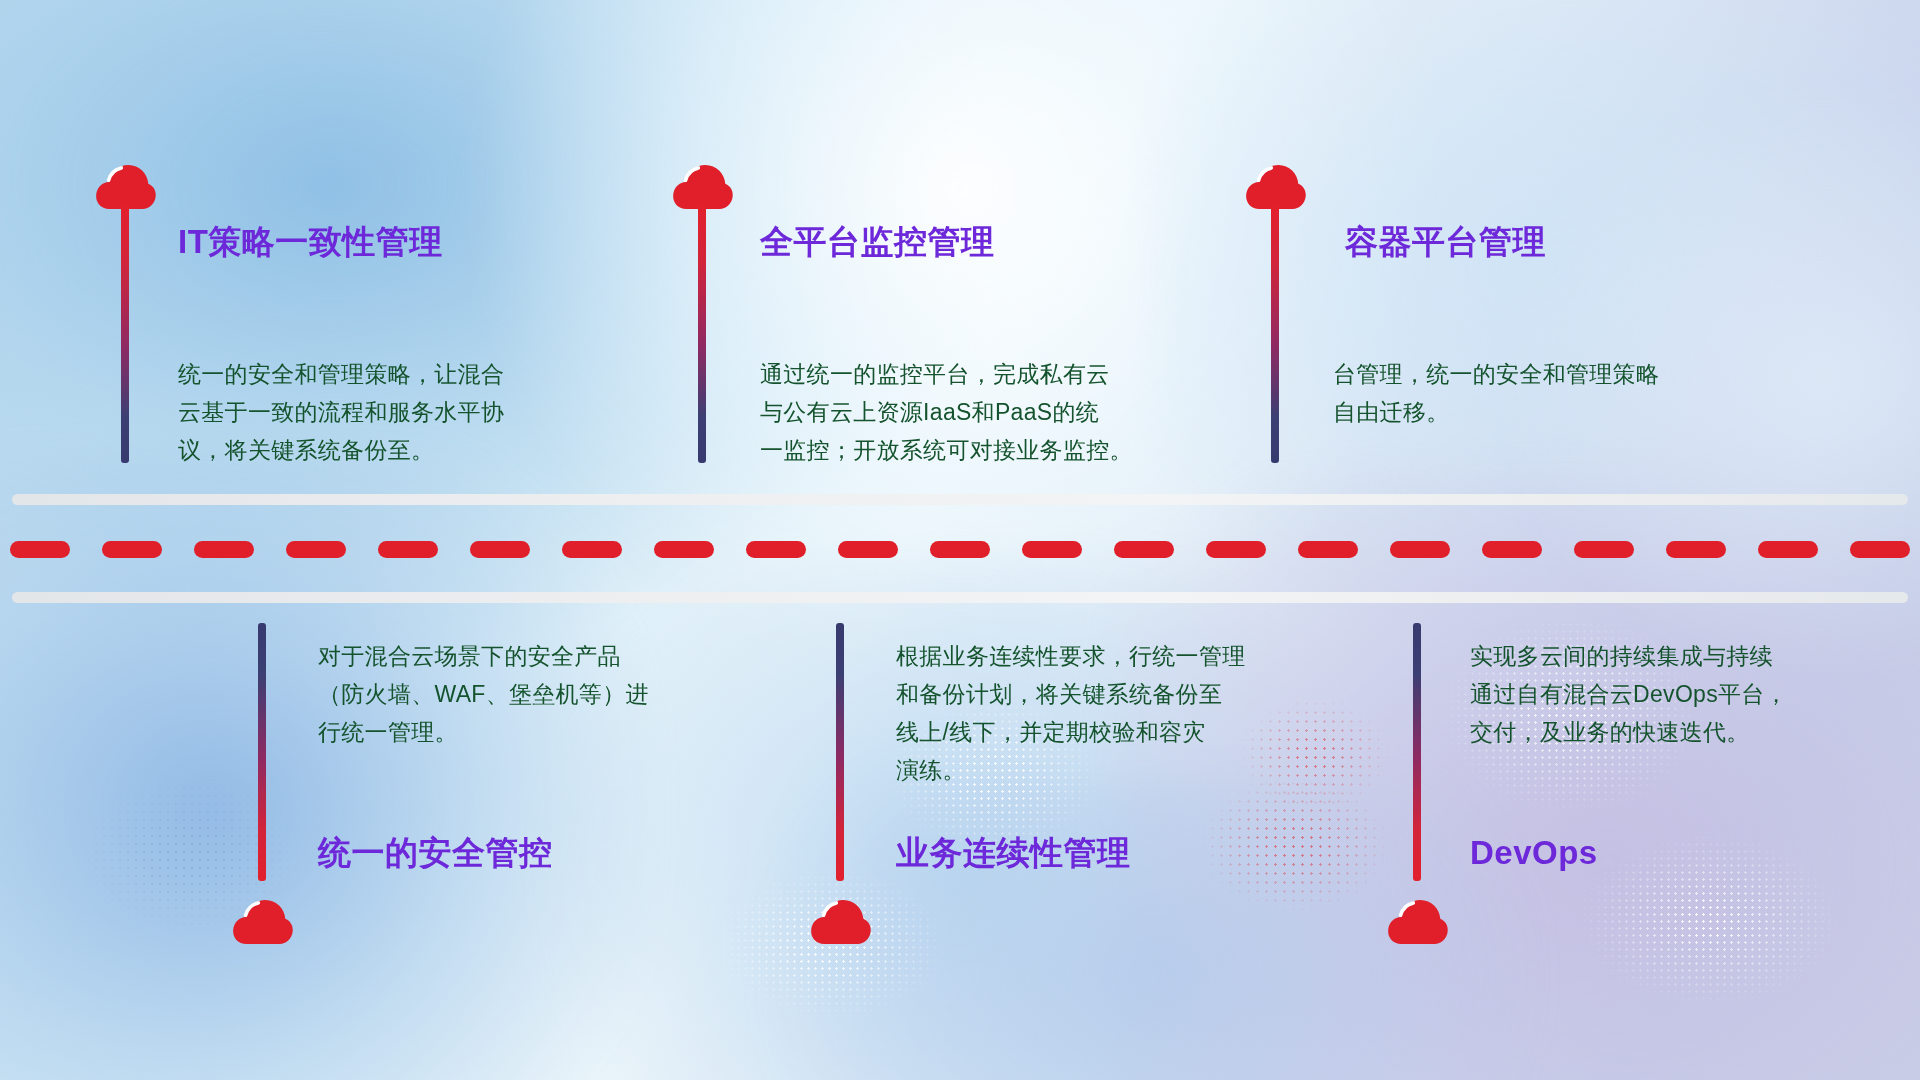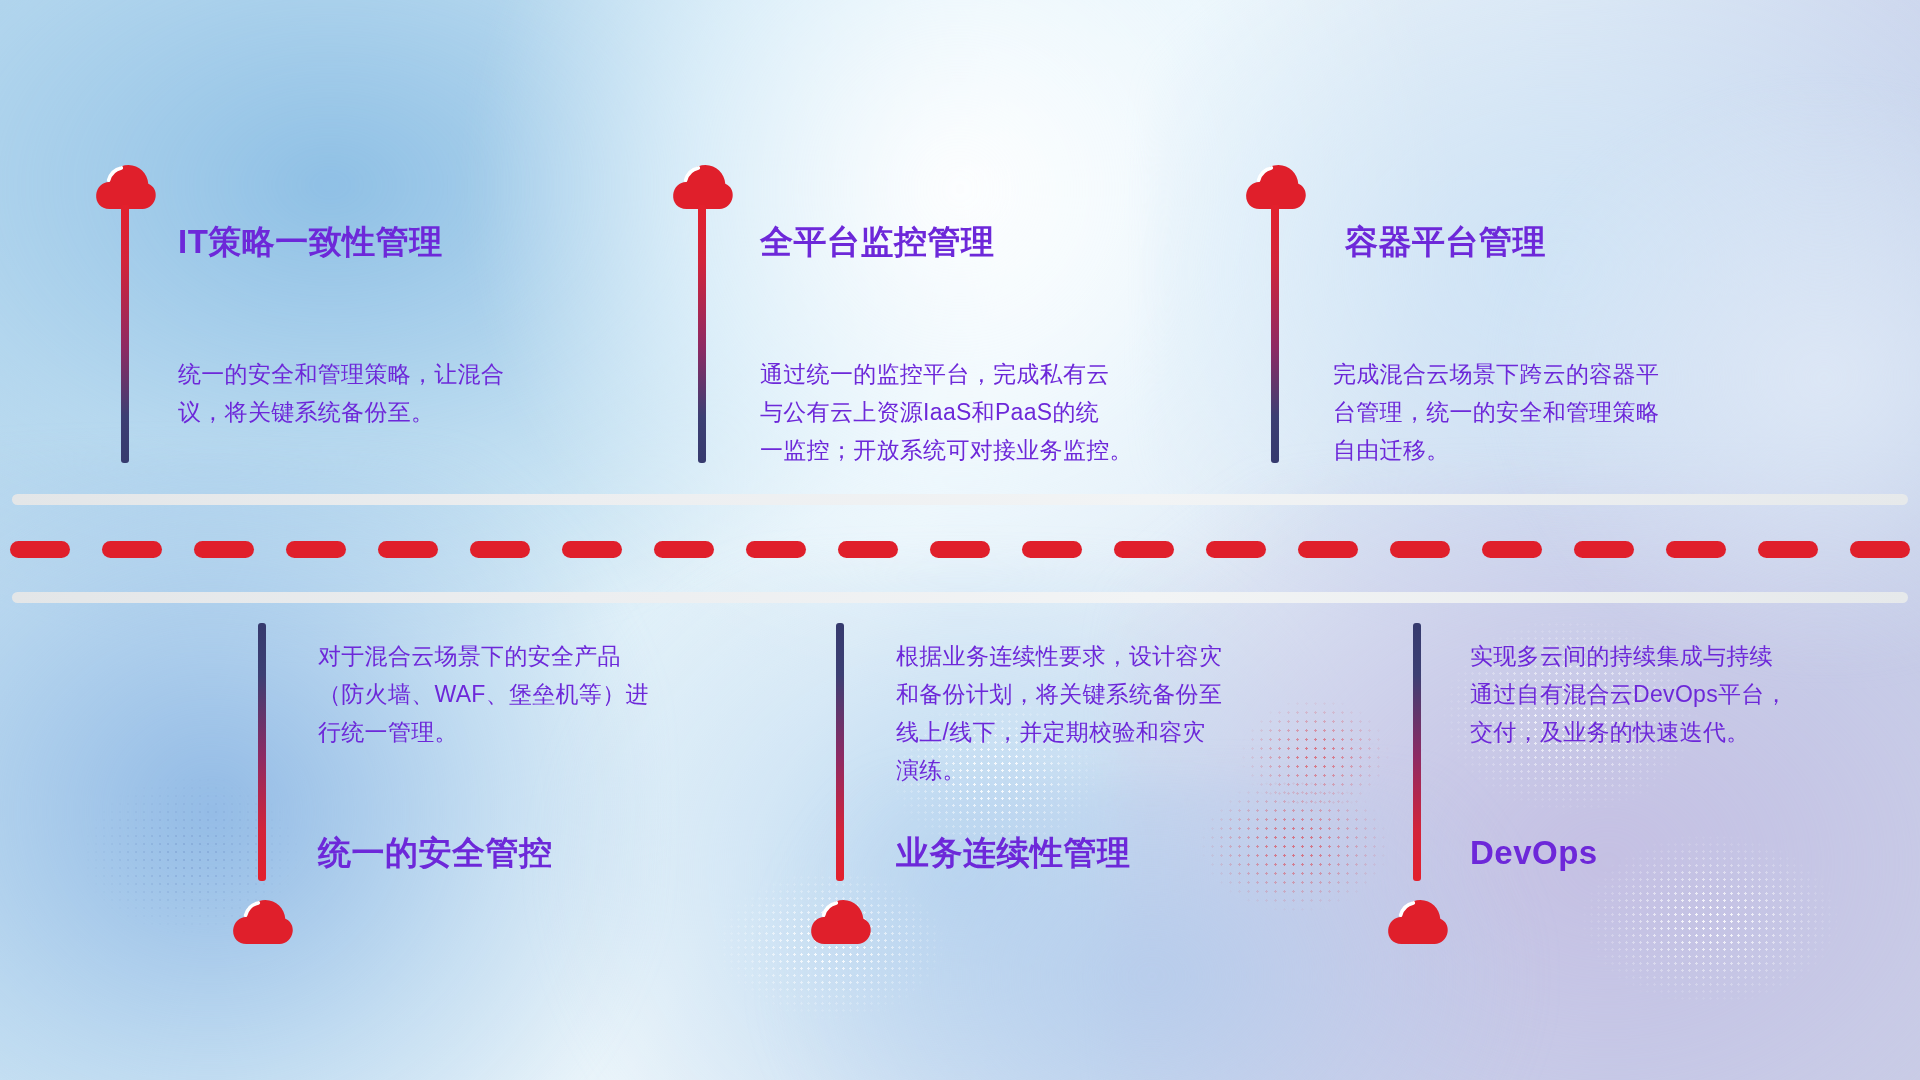--- a/index.html
+++ b/index.html
@@ -82,21 +82,21 @@
   .col{position:absolute;}
 
   .cloud{position:absolute;width:62px;height:50px;}
 
   .stem{position:absolute;width:8px;border-radius:3px;}
   .stem.down{background:linear-gradient(180deg,#e3202c 0%,#d2243a 22%,#8e2a63 55%,#3c3f73 82%,#363a6e 100%);}
   .stem.up{background:linear-gradient(180deg,#363a6e 0%,#3c3f73 20%,#8e2a63 52%,#d2243a 80%,#e3202c 100%);}
 
   .heading{position:absolute;font-size:33px;font-weight:700;color:#6d28d9;
     letter-spacing:.5px;white-space:nowrap;line-height:1;}
-  .body{position:absolute;font-size:23px;line-height:38px;color:#6d28d9;
+  .body{position:absolute;font-size:23px;line-height:38px;color:#14532d;
     font-weight:400;letter-spacing:.3px;}
   .body p{margin:0;white-space:nowrap;}
 </style>
 </head>
 <body>
 
 <div class="stage">
 
   <div class="bg-base"></div>
   <div class="bg-glow-a"></div>
@@ -120,20 +120,21 @@
     <svg class="cloud" style="left:95px;top:160px;" viewBox="0 0 62 50">
       <path d="M14.5 49 C5.5 49 0.5 42.5 1.2 34.5 C1.9 26.8 8.2 21.6 14.4 21.9
                C15.6 12.2 23.7 5 33.4 5 C44.2 5 52.6 13.3 53.3 23.7
                C58.6 25.8 61.5 31.2 60.6 37 C59.6 43.8 54.2 49 47.6 49 Z" fill="#e01f2b"></path>
       <path d="M13.6 20.2 C15.4 13.8 20.3 9.2 26.3 7.9" stroke="#ffffff" stroke-width="3.6" stroke-linecap="round" fill="none"></path>
     </svg>
     <div class="stem down" style="left:121px;top:205px;height:258px;"></div>
     <div class="heading" style="left:178px;top:225px;">IT策略一致性管理</div>
     <div class="body" style="left:178px;top:355px;">
       <p>统一的安全和管理策略，让混合</p>
+      <p>云基于一致的流程和服务水平协</p>
       <p>议，将关键系统备份至。</p>
     </div>
   </div>
 
   <div class="col">
     <svg class="cloud" style="left:672px;top:160px;" viewBox="0 0 62 50">
       <path d="M14.5 49 C5.5 49 0.5 42.5 1.2 34.5 C1.9 26.8 8.2 21.6 14.4 21.9
                C15.6 12.2 23.7 5 33.4 5 C44.2 5 52.6 13.3 53.3 23.7
                C58.6 25.8 61.5 31.2 60.6 37 C59.6 43.8 54.2 49 47.6 49 Z" fill="#e01f2b"></path>
       <path d="M13.6 20.2 C15.4 13.8 20.3 9.2 26.3 7.9" stroke="#ffffff" stroke-width="3.6" stroke-linecap="round" fill="none"></path>
@@ -150,21 +151,20 @@
   <div class="col">
     <svg class="cloud" style="left:1245px;top:160px;" viewBox="0 0 62 50">
       <path d="M14.5 49 C5.5 49 0.5 42.5 1.2 34.5 C1.9 26.8 8.2 21.6 14.4 21.9
                C15.6 12.2 23.7 5 33.4 5 C44.2 5 52.6 13.3 53.3 23.7
                C58.6 25.8 61.5 31.2 60.6 37 C59.6 43.8 54.2 49 47.6 49 Z" fill="#e01f2b"></path>
       <path d="M13.6 20.2 C15.4 13.8 20.3 9.2 26.3 7.9" stroke="#ffffff" stroke-width="3.6" stroke-linecap="round" fill="none"></path>
     </svg>
     <div class="stem down" style="left:1271px;top:205px;height:258px;"></div>
     <div class="heading" style="left:1333px;top:225px;margin-left:12px;">容器平台管理</div>
     <div class="body" style="left:1333px;top:355px;">
-      <p>完成混合云场景下跨云的容器平</p>
       <p>台管理，统一的安全和管理策略</p>
       <p>自由迁移。</p>
     </div>
   </div>
 
   <div class="rail rail-top"></div>
   <div class="dash-line" id="dashLine">
       <div class="dash"></div>
       <div class="dash"></div>
       <div class="dash"></div>
@@ -201,21 +201,21 @@
       <path d="M14.5 49 C5.5 49 0.5 42.5 1.2 34.5 C1.9 26.8 8.2 21.6 14.4 21.9
                C15.6 12.2 23.7 5 33.4 5 C44.2 5 52.6 13.3 53.3 23.7
                C58.6 25.8 61.5 31.2 60.6 37 C59.6 43.8 54.2 49 47.6 49 Z" fill="#e01f2b"></path>
       <path d="M13.6 20.2 C15.4 13.8 20.3 9.2 26.3 7.9" stroke="#ffffff" stroke-width="3.6" stroke-linecap="round" fill="none"></path>
     </svg>
   </div>
 
   <div class="col">
     <div class="stem up" style="left:836px;top:623px;height:258px;"></div>
     <div class="body" style="left:896px;top:637px;">
-      <p>根据业务连续性要求，设计容灾</p>
+      <p>根据业务连续性要求，行统一管理</p>
       <p>和备份计划，将关键系统备份至</p>
       <p>线上/线下，并定期校验和容灾</p>
       <p>演练。</p>
     </div>
     <div class="heading" style="left:896px;top:836px;">业务连续性管理</div>
     <svg class="cloud" style="left:810px;top:895px;" viewBox="0 0 62 50">
       <path d="M14.5 49 C5.5 49 0.5 42.5 1.2 34.5 C1.9 26.8 8.2 21.6 14.4 21.9
                C15.6 12.2 23.7 5 33.4 5 C44.2 5 52.6 13.3 53.3 23.7
                C58.6 25.8 61.5 31.2 60.6 37 C59.6 43.8 54.2 49 47.6 49 Z" fill="#e01f2b"></path>
       <path d="M13.6 20.2 C15.4 13.8 20.3 9.2 26.3 7.9" stroke="#ffffff" stroke-width="3.6" stroke-linecap="round" fill="none"></path>

